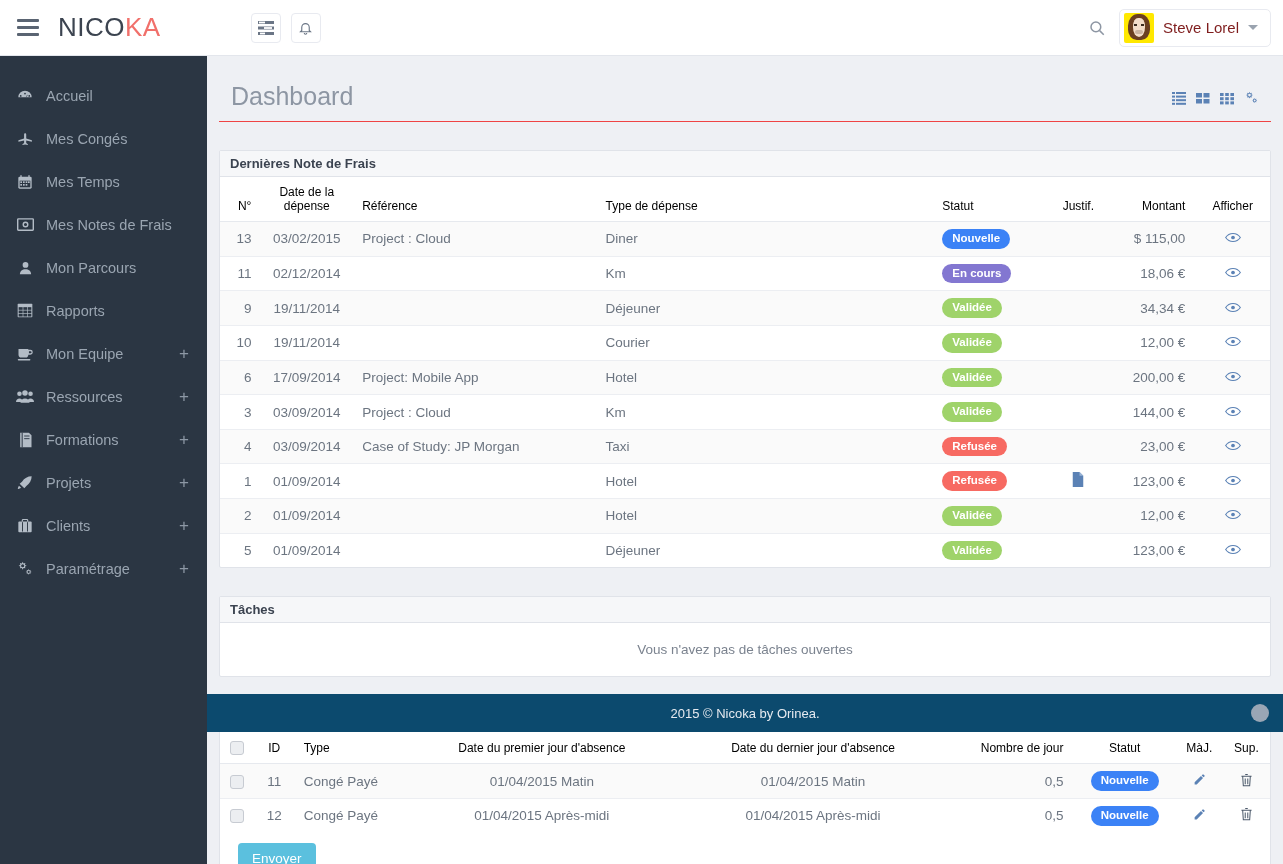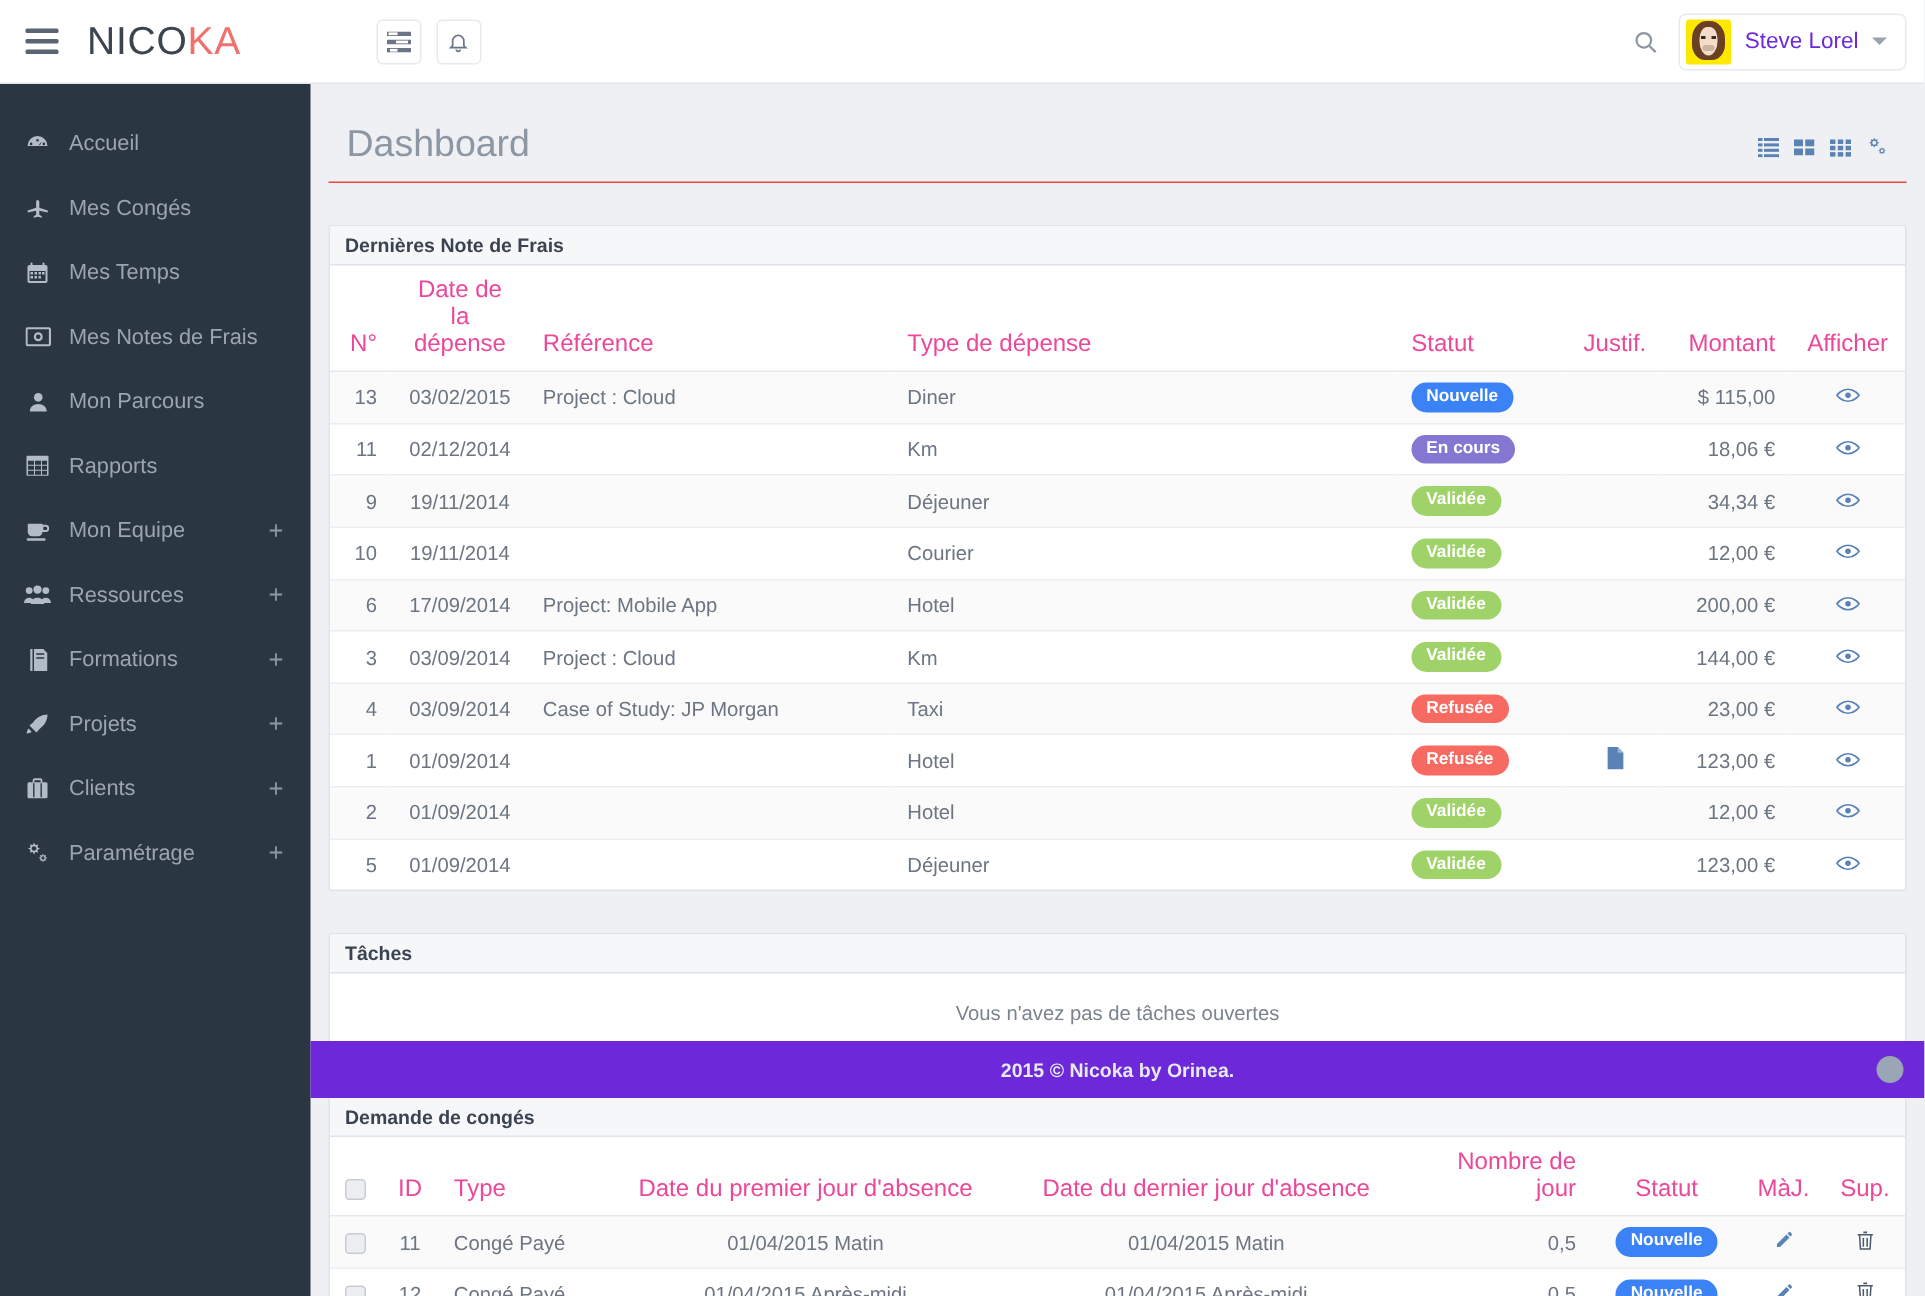--- a/index.html
+++ b/index.html
@@ -56,21 +56,21 @@
     position: absolute; left: 10px; top: 11px; width: 10px; height: 2px;
   }
   .avatar .eyes::before, .avatar .eyes::after {
     content: ""; position: absolute; top: 0; width: 3px; height: 2px; background: #3a2b20;
   }
   .avatar .eyes::before { left: 0; } .avatar .eyes::after { right: 0; }
   .avatar .mouth {
     position: absolute; left: 11px; top: 17px; width: 8px; height: 4px;
     background: #cbb4a2; border-radius: 2px;
   }
-  .username { font-size: 15px; color: #6d28d9; }
+  .username { font-size: 15px; color: #7f1d1d; }
   .caret { width: 0; height: 0; border-left: 5px solid transparent; border-right: 5px solid transparent; border-top: 5px solid #9aa3af; }
 
   
   .sidebar {
     position: absolute; top: 56px; left: 0; width: 207px; height: 808px;
     background: #2b3643; padding-top: 18px;
   }
   .navitem {
     display: flex; align-items: center; height: 43px; padding: 0 18px 0 14px;
     color: #9aa5b1; font-size: 14.5px; cursor: pointer; position: relative;
@@ -95,21 +95,21 @@
   .panel { background: #fff; border: 1px solid #e0e3e9; border-radius: 2px; margin-top: 28px; }
   .panel-head {
     height: 26px; background: #f6f7f9; border-bottom: 1px solid #e0e3e9;
     display: flex; align-items: center; padding: 0 10px;
     font-size: 13px; font-weight: bold; color: #3b4350;
   }
   .panel-body { padding: 0; }
 
   table { width: 100%; border-collapse: collapse; }
   thead th {
-    font-size: 16px; color: #ec4899; font-weight: normal; padding: 8px 10px;
+    font-size: 12px; color: #000000; font-weight: normal; padding: 8px 10px;
     vertical-align: bottom; border-bottom: 1px solid #e6e9ee; text-align: left;
   }
   tbody td {
     font-size: 13.5px; color: #6c7581; padding: 7px 10px; border-bottom: 1px solid #eceef2;
     white-space: nowrap;
   }
   tbody tr:nth-child(odd) { background: #fafafa; }
   tbody tr:last-child td { border-bottom: none; }
   .num { text-align: right; }
   .ctr { text-align: center; }
@@ -135,22 +135,22 @@
   }
   .btn-envoyer {
     background: #5bc0de; border: none; color: #fff; font-size: 13.5px;
     padding: 8px 14px; border-radius: 4px; cursor: pointer;
     font-family: "Liberation Sans", sans-serif; margin: 10px 0 14px 18px;
   }
 
   
   .footer {
     position: absolute; left: 207px; bottom: 0; width: 1076px; height: 38px;
-    background: #6d28d9; color: #e6eaf0; font-size: 13px;
-    display: flex; align-items: center; justify-content: center; position: absolute; font-weight: bold;
+    background: #0c4a6e; color: #e6eaf0; font-size: 13px;
+    display: flex; align-items: center; justify-content: center; position: absolute;
   }
   .footer-dot {
     position: absolute; right: 14px; top: 10px; width: 18px; height: 18px;
     border-radius: 50%; background: #9aa6b5; cursor: pointer;
   }
 </style>
 </head>
 <body>
 
 <div class="app">

